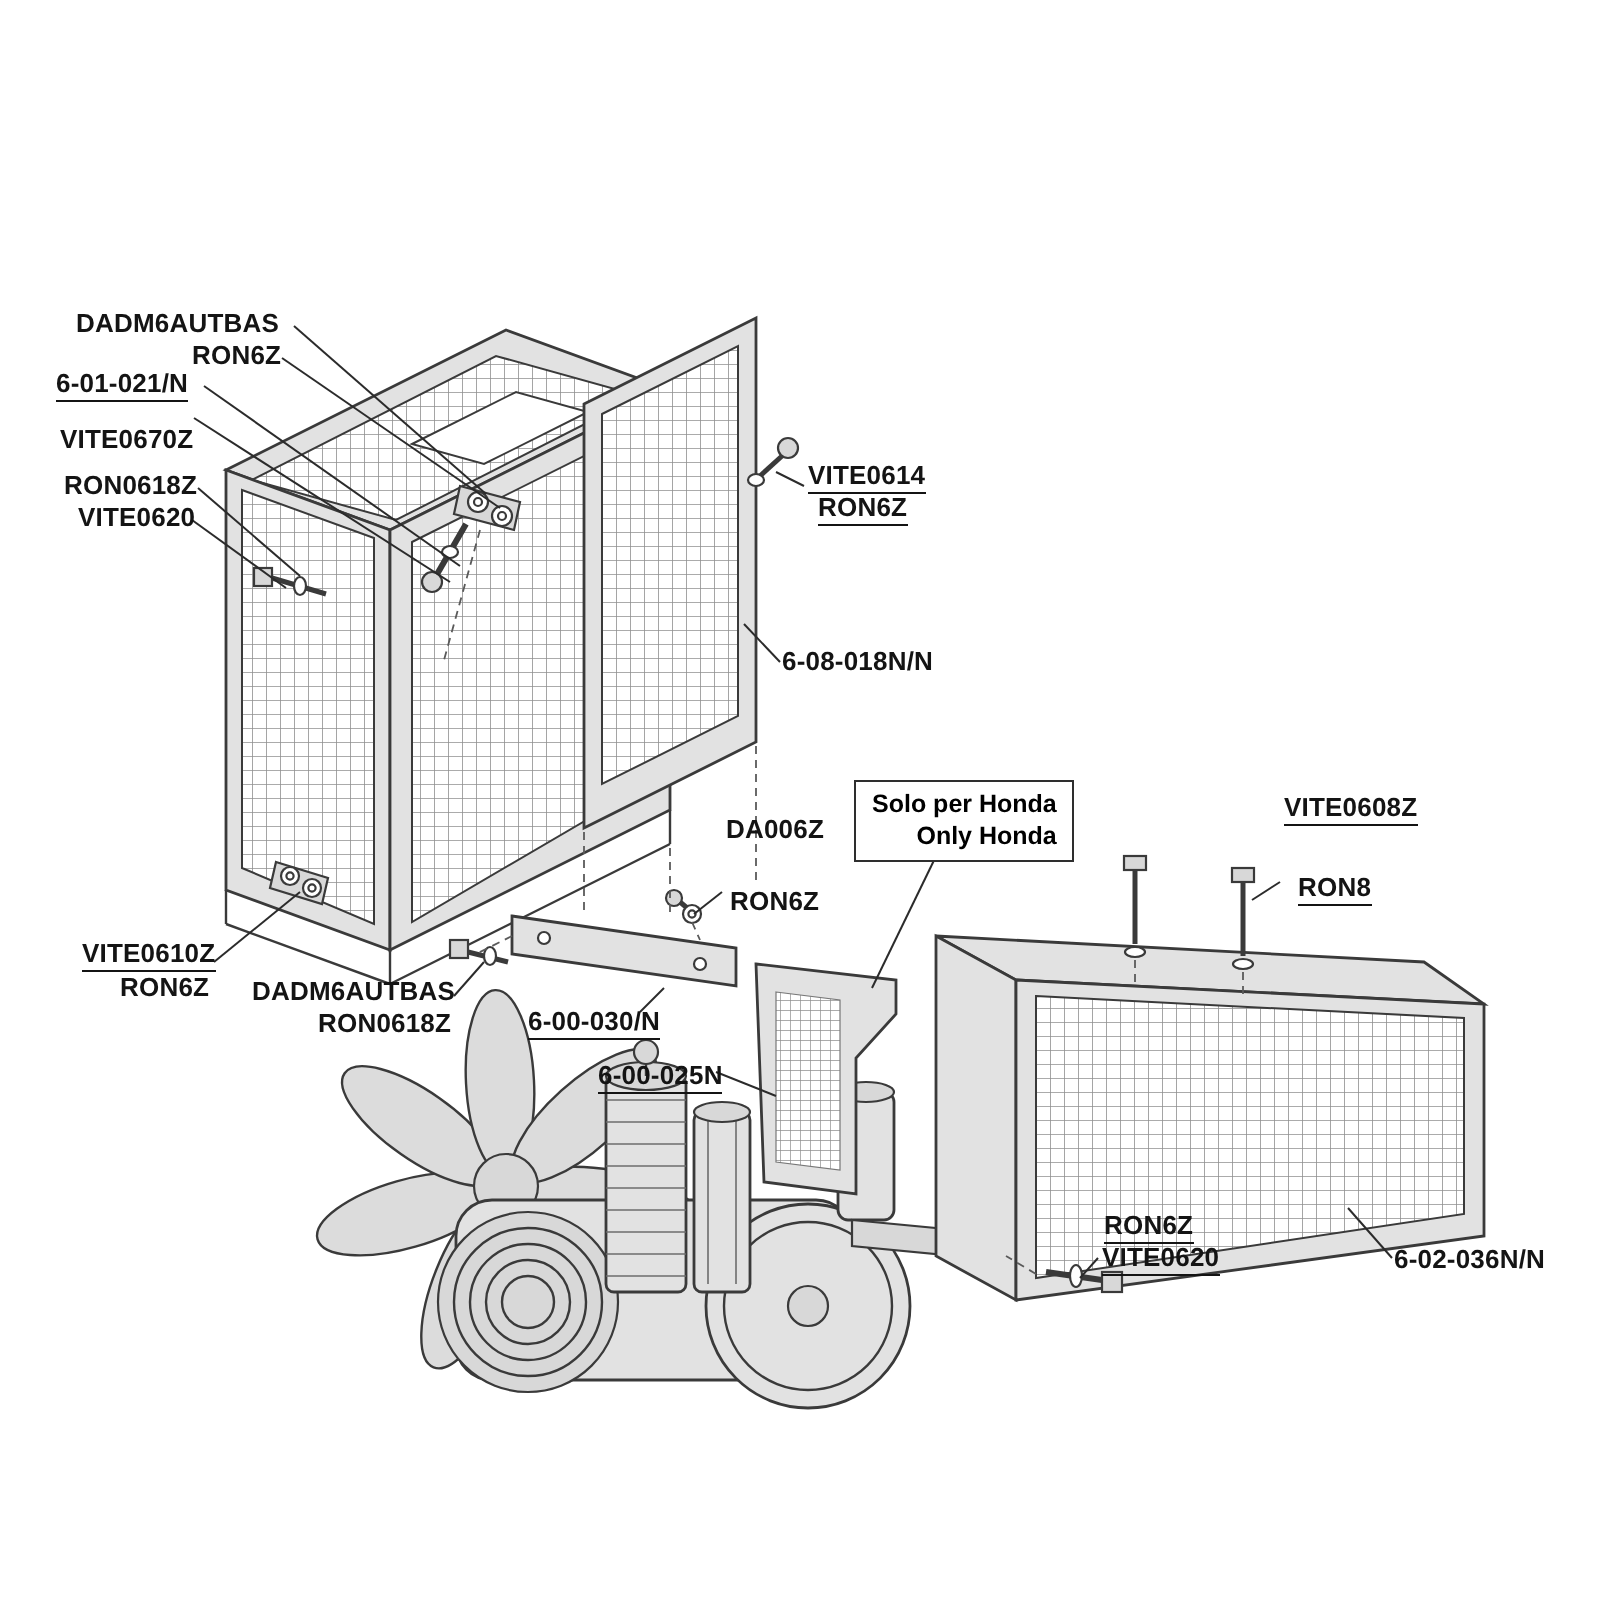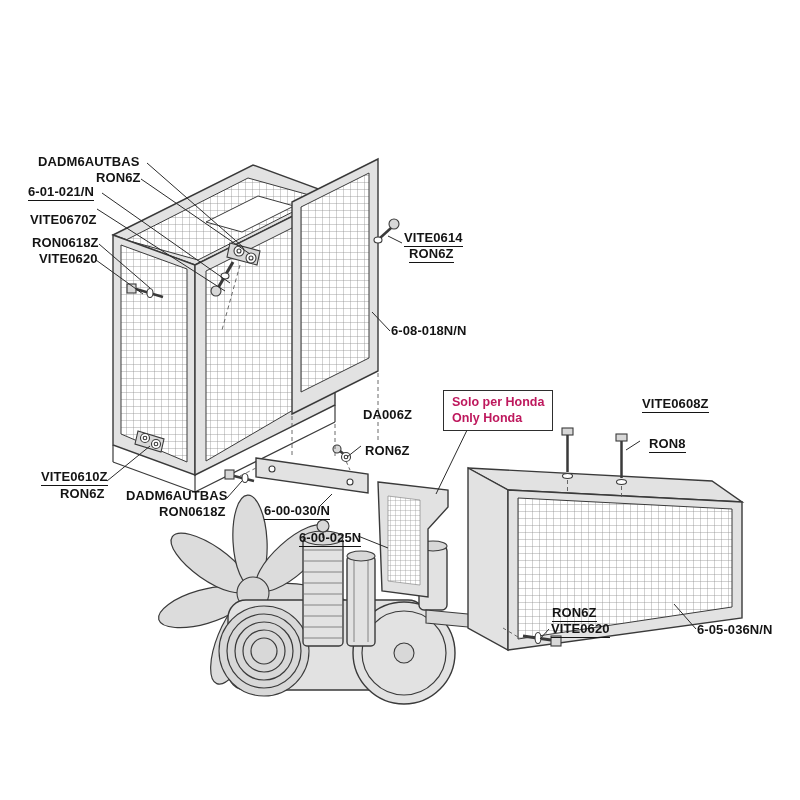--- a/index.html
+++ b/index.html
@@ -6,22 +6,22 @@
   #stage{
     position:relative;width:800px;height:748px;background:#ffffff;overflow:hidden;
     font-family:"Liberation Sans",sans-serif;
   }
   .lbl{
     position:absolute;font-size:13px;font-weight:bold;color:#141414;
     white-space:nowrap;line-height:1.1;letter-spacing:0.1px;
   }
   .lbl.u{border-bottom:1.5px solid #141414;padding-bottom:1px;text-align:center;}
   .note-box{
-    position:absolute;left:443px;top:390px;border:1.2px solid #2e2e2e;background:#ffffff;
-    padding:3px 8px;font-size:12.5px;font-weight:bold;color:#be185d;text-align:left;
+    position:absolute;left:427px;top:390px;border:1.2px solid #2e2e2e;background:#ffffff;
+    padding:3px 8px;font-size:12.5px;font-weight:bold;color:#000000;text-align:right;
     line-height:1.3;white-space:nowrap;
   }
   svg{position:absolute;left:0;top:0;}
   .frame{fill:#e2e2e2;stroke:#3a3a3a;stroke-width:1.4;}
   .meshfill{stroke:#3a3a3a;stroke-width:1;}
   .solid{fill:#dcdcdc;stroke:#3a3a3a;stroke-width:1.2;}
   .metal{fill:#d8d8d8;stroke:#3a3a3a;stroke-width:1.1;}
   .washer{fill:#ffffff;stroke:#3a3a3a;stroke-width:1.1;}
   .ln{stroke:#3a3a3a;stroke-width:1.2;fill:none;}
   .leader{stroke:#2b2b2b;stroke-width:1;fill:none;}
@@ -252,20 +252,20 @@
   <div class="lbl u" style="left:642px;top:397px">VITE0608Z</div>
   <div class="lbl u" style="left:649px;top:437px">RON8</div>
   <div class="lbl u" style="left:41px;top:470px">VITE0610Z</div>
   <div class="lbl" style="left:60px;top:487px">RON6Z</div>
   <div class="lbl" style="left:126px;top:489px">DADM6AUTBAS</div>
   <div class="lbl" style="left:159px;top:505px">RON0618Z</div>
   <div class="lbl u" style="left:264px;top:504px">6-00-030/N</div>
   <div class="lbl u" style="left:299px;top:531px">6-00-025N</div>
   <div class="lbl u" style="left:552px;top:606px">RON6Z</div>
   <div class="lbl u" style="left:551px;top:622px">VITE0620</div>
-  <div class="lbl" style="left:697px;top:623px">6-05-036N/N</div>
+  <div class="lbl" style="left:697px;top:623px">6-02-036N/N</div>
 
   <div class="note-box">
     <div>Solo per Honda</div>
     <div>Only Honda</div>
   </div>
 
 </div>
 
 </body></html>

